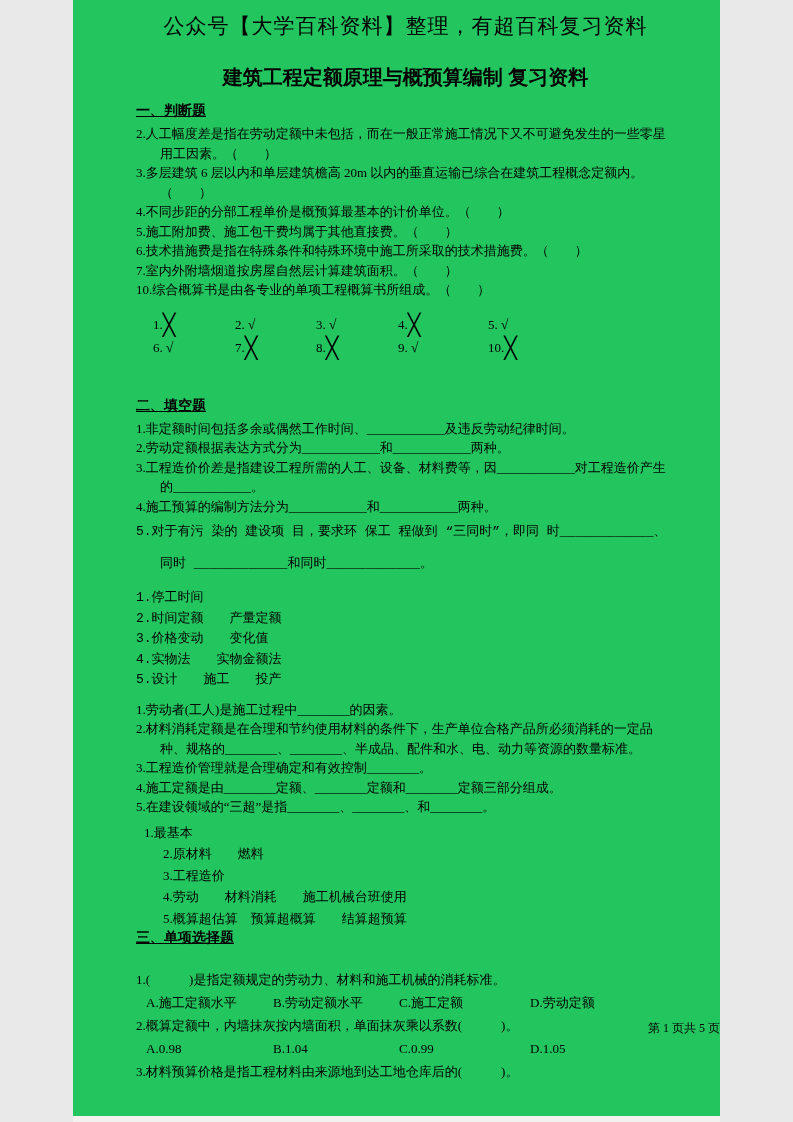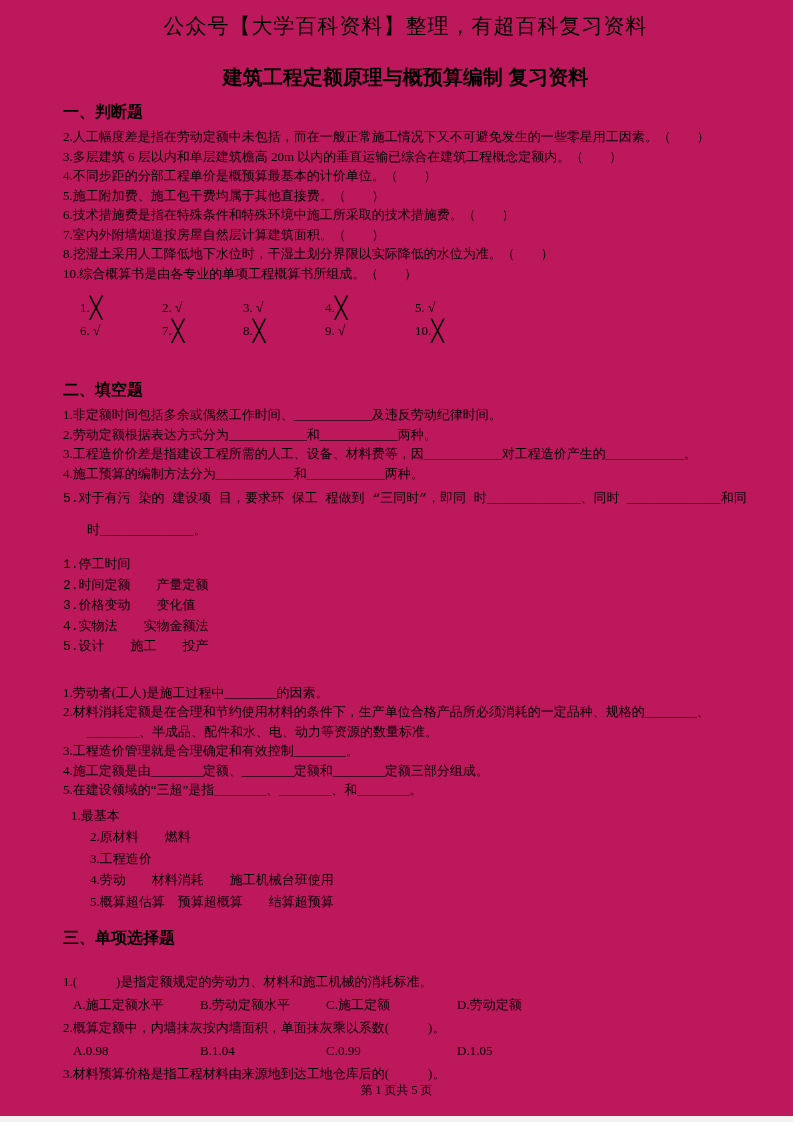--- a/index.html
+++ b/index.html
@@ -1,20 +1,20 @@
 <!DOCTYPE html>
 <html><head>
 <meta charset="utf-8">
 <style>
   html,body { margin:0; padding:0; background:#e9e9e9; }
   .page {
     position:relative;
-    width:793px; height:1122px;
+    width:647px; height:1122px;
     margin:0 auto;
-    background:#be185d;
+    background:#22c55e;
     font-family:"Liberation Serif","DejaVu Serif",serif;
     font-size:13px; color:#000;
     box-sizing:border-box;
     padding:8px 45px 0 63px;
     overflow:hidden;
   }
   .header-title {
     text-align:center;
     font-size:21px;
     letter-spacing:1px;
@@ -22,27 +22,28 @@
     font-weight:normal;
   }
   .doc-title {
     text-align:center;
     font-size:20px;
     font-weight:bold;
     font-family:"Liberation Sans","DejaVu Sans",sans-serif;
     margin-top:24px;
   }
   .sec-heading {
-    font-size:16px;
+    font-size:14px;
     font-weight:bold;
     font-family:"Liberation Sans","DejaVu Sans",sans-serif;
+    text-decoration:underline;
   }
   .h1x { margin-top:11px; }
   .h2x { margin-top:36px; }
-  .h3x { margin-top:16px; }
+  .h3x { margin-top:0; }
   .qblock { margin-top:4px; }
   .q {
     line-height:19.5px;
     padding-left:24px;
     text-indent:-24px;
   }
   .q5big { line-height:32px;font-family:Liberation Mono, monospace; }
   .ans-grid { margin-left:17px; margin-top:15px; }
   .ans-row {
     display:grid;
@@ -54,38 +55,38 @@
   .ans-label { font-size:13px; }
   .ans-mark.check { font-size:14px; padding-left:3px; }
   .ans-mark.cross {
     font-size:21px;
     font-family:"DejaVu Sans Mono","Liberation Mono",monospace;
     line-height:1;
     vertical-align:-3px;
   }
   .alist { margin-top:8px; }
   .alist .a { line-height:20.5px;font-family:Liberation Mono, monospace; }
-  .part2 { margin-top:25px; }
+  .part2 { margin-top:9px; }
   .alist2 { margin-top:5px; }
   .alist2 .a { line-height:21.5px; }
   .ind1 { margin-left:8px; }
   .ind2 { margin-left:27px; }
   .mc { margin-top:21px; }
   .mc .stem { line-height:23px; }
   .opt-row {
     display:grid;
     grid-template-columns:127px 126px 131px auto;
     padding-left:10px;
     line-height:23px;
   }
   .footer {
     position:absolute;
     left:0; right:0;
-    top:1082px;
-    text-align:center;
+    top:1020px;
+    text-align:right;
     font-size:12px;
   }
   .scan-edge {
     position:absolute; left:0; right:0; bottom:0; height:6px;
     background:#f2f1ef;
   }
 </style>
 </head>
 <body>
 
@@ -97,21 +98,20 @@
 
   <div>
     <div class="sec-heading h1x">一、判断题</div>
     <div class="qblock">
       <div class="q">2.人工幅度差是指在劳动定额中未包括，而在一般正常施工情况下又不可避免发生的一些零星用工因素。（　　）</div>
       <div class="q">3.多层建筑 6 层以内和单层建筑檐高 20m 以内的垂直运输已综合在建筑工程概念定额内。（　　）</div>
       <div class="q">4.不同步距的分部工程单价是概预算最基本的计价单位。（　　）</div>
       <div class="q">5.施工附加费、施工包干费均属于其他直接费。（　　）</div>
       <div class="q">6.技术措施费是指在特殊条件和特殊环境中施工所采取的技术措施费。（　　）</div>
       <div class="q">7.室内外附墙烟道按房屋自然层计算建筑面积。（　　）</div>
-      <div class="q">8.挖湿土采用人工降低地下水位时，干湿土划分界限以实际降低的水位为准。（　　）</div>
       <div class="q">10.综合概算书是由各专业的单项工程概算书所组成。（　　）</div>
     </div>
     <div class="ans-grid">
       <div class="ans-row">
         <span class="ans-cell"><span class="ans-label">1.</span><span class="ans-mark cross">╳</span></span>
         <span class="ans-cell"><span class="ans-label">2.</span><span class="ans-mark check">√</span></span>
         <span class="ans-cell"><span class="ans-label">3.</span><span class="ans-mark check">√</span></span>
         <span class="ans-cell"><span class="ans-label">4.</span><span class="ans-mark cross">╳</span></span>
         <span class="ans-cell"><span class="ans-label">5.</span><span class="ans-mark check">√</span></span>
       </div>

